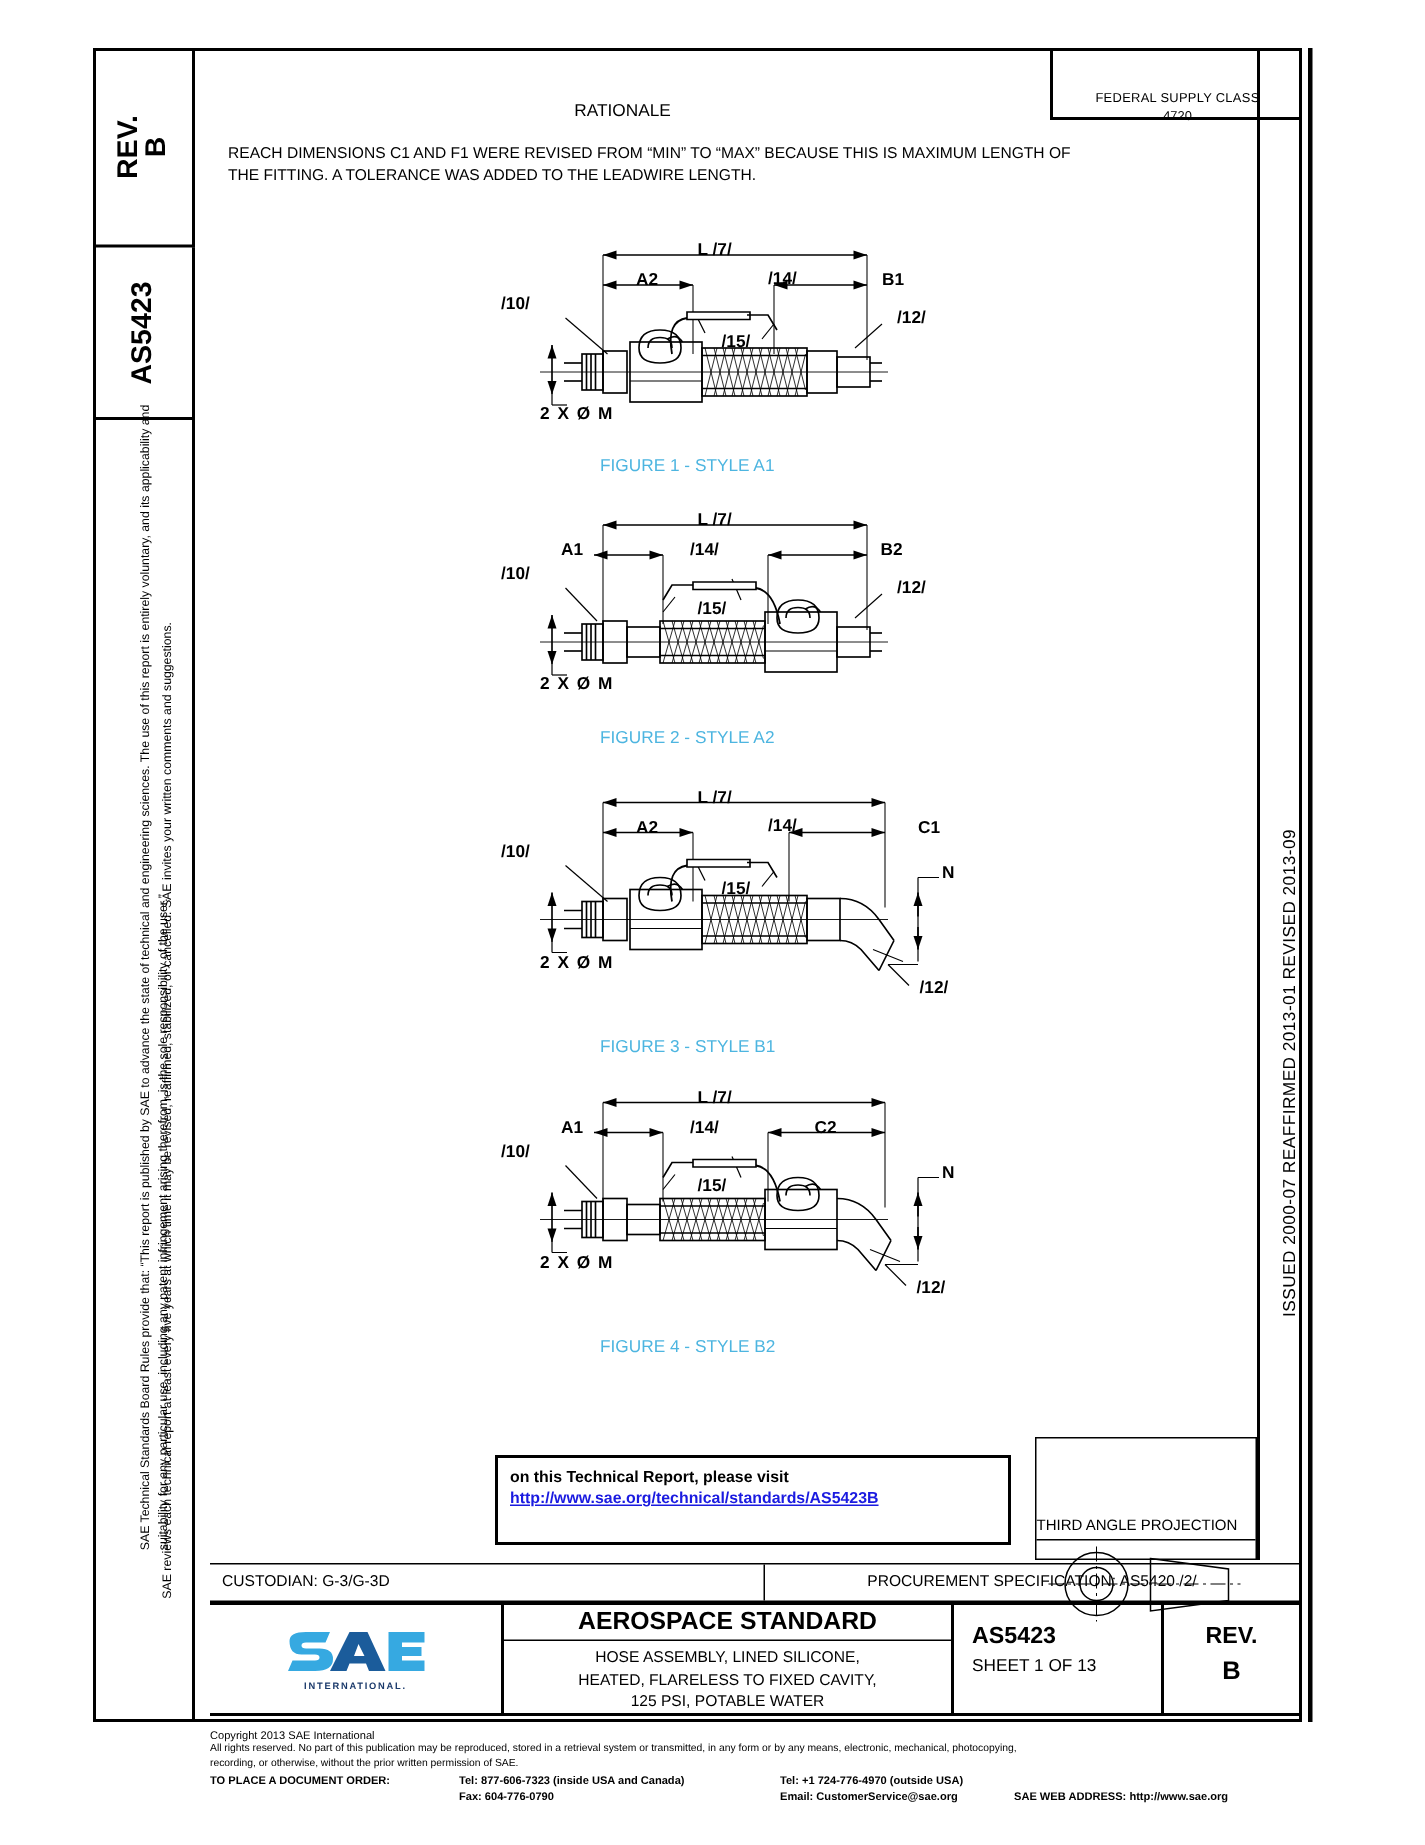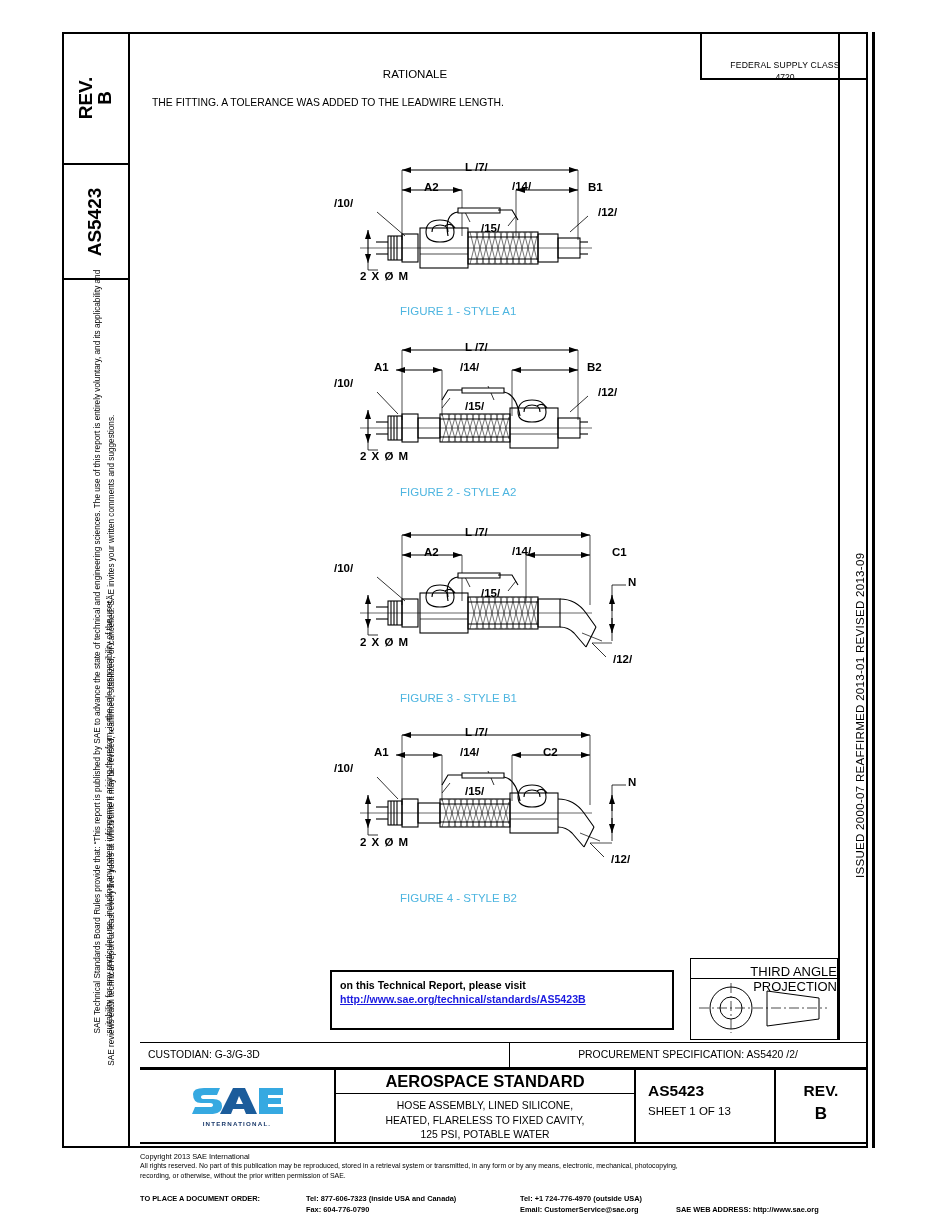--- a/index.html
+++ b/index.html
@@ -39,21 +39,21 @@
   .fig{position:absolute;}
   .figcap{position:absolute;width:260px;text-align:left;color:#4db5e0;font-size:11.5px;font-weight:normal;}
 
   
   .feedback{position:absolute;left:330px;top:970px;width:344px;height:60px;border:2.5px solid #000;box-sizing:border-box;padding:6px 0 0 8px;}
   .feedback div{font-size:10.6px;font-weight:bold;line-height:14.2px;}
   .feedback .url{color:#1a1ae0;text-decoration:underline;}
 
   
   .tap{position:absolute;left:690px;top:958px;width:148px;height:82px;border:1.6px solid #000;box-sizing:border-box;}
-  .tap-head{height:20px;border-bottom:1.6px solid #000;text-align:right;font-size:13px;padding-top:5px;box-sizing:border-box;}
+  .tap-head{height:20px;border-bottom:1.6px solid #000;text-align:left;font-size:10px;padding-top:5px;box-sizing:border-box;margin-top:48px;}
 
   
   .cust-row{position:absolute;left:140px;top:1042px;width:728px;height:26px;border:1.6px solid #000;border-left:none;box-sizing:border-box;}
   .cust-l{position:absolute;left:0;top:0;width:370px;height:100%;border-right:1.6px solid #000;box-sizing:border-box;padding:6px 0 0 8px;font-size:10.4px;}
   .cust-r{position:absolute;left:370px;top:0;width:356px;height:100%;box-sizing:border-box;padding-top:6px;text-align:center;font-size:10.4px;}
 
   
   .title-block{position:absolute;left:140px;top:1068px;width:728px;height:76px;border:2px solid #000;border-left:none;box-sizing:border-box;display:flex;justify-content:flex-end;}
   .tb-logo{width:196px;border-right:2px solid #000;box-sizing:border-box;display:flex;align-items:center;justify-content:center;}
   .tb-mid{width:300px;border-right:2px solid #000;box-sizing:border-box;}
@@ -66,21 +66,21 @@
   .tb-rev .r1{font-size:15.5px;font-weight:bold;}
   .tb-rev .r2{font-size:17px;font-weight:bold;margin-top:4px;}
 
   
   .saelogo{width:96px;}
   .saelogo .intl{font-size:6.2px;letter-spacing:1.2px;color:#1b3a6b;text-align:center;margin-top:1px;font-weight:bold;}
 
   
   .footer{position:absolute;left:140px;top:1152px;width:800px;font-size:6.9px;line-height:9.4px;}
   .footer .c1{font-size:7.4px;}
-  .footer .ord{margin-top:14px;position:relative;height:20px;}
+  .footer .ord{margin-top:2px;position:relative;height:20px;}
   .ordcol1{position:absolute;left:0;top:0;font-weight:bold;font-size:7.4px;}
   .ordcol2{position:absolute;left:166px;top:0;font-weight:bold;font-size:7.4px;line-height:10.5px;}
   .ordcol3{position:absolute;left:380px;top:0;font-weight:bold;font-size:7.4px;line-height:10.5px;}
   .ordcol4{position:absolute;left:536px;top:10.5px;font-weight:bold;font-size:7.4px;}
 </style>
 </head>
 <body>
 
 <div class="sheet">
 
@@ -103,20 +103,21 @@
   <div class="date-col">
     <div class="vtxt">ISSUED 2000-07        REAFFIRMED 2013-01        REVISED 2013-09</div>
   </div>
 
   <div class="fsc-box">
     <div class="l1">FEDERAL SUPPLY CLASS</div>
     <div class="l2">4720</div>
   </div>
   <div class="rationale">RATIONALE</div>
   <div class="rationale-body">
+    <div>REACH DIMENSIONS C1 AND F1 WERE REVISED FROM “MIN” TO “MAX” BECAUSE THIS IS MAXIMUM LENGTH OF</div>
     <div>THE FITTING. A TOLERANCE WAS ADDED TO THE LEADWIRE LENGTH.</div>
   </div>
 
   <div class="fig" style="left:330px;top:158px;">
     <svg width="330" height="130" viewBox="0 0 330 130">
       <g stroke="#000" fill="none" stroke-width="1.1">
 
         <line x1="72" y1="12" x2="248" y2="12"></line>
         <path d="M72 12 l9 -3 0 6 z" fill="#000" stroke="none"></path>
         <path d="M248 12 l-9 -3 0 6 z" fill="#000" stroke="none"></path>

